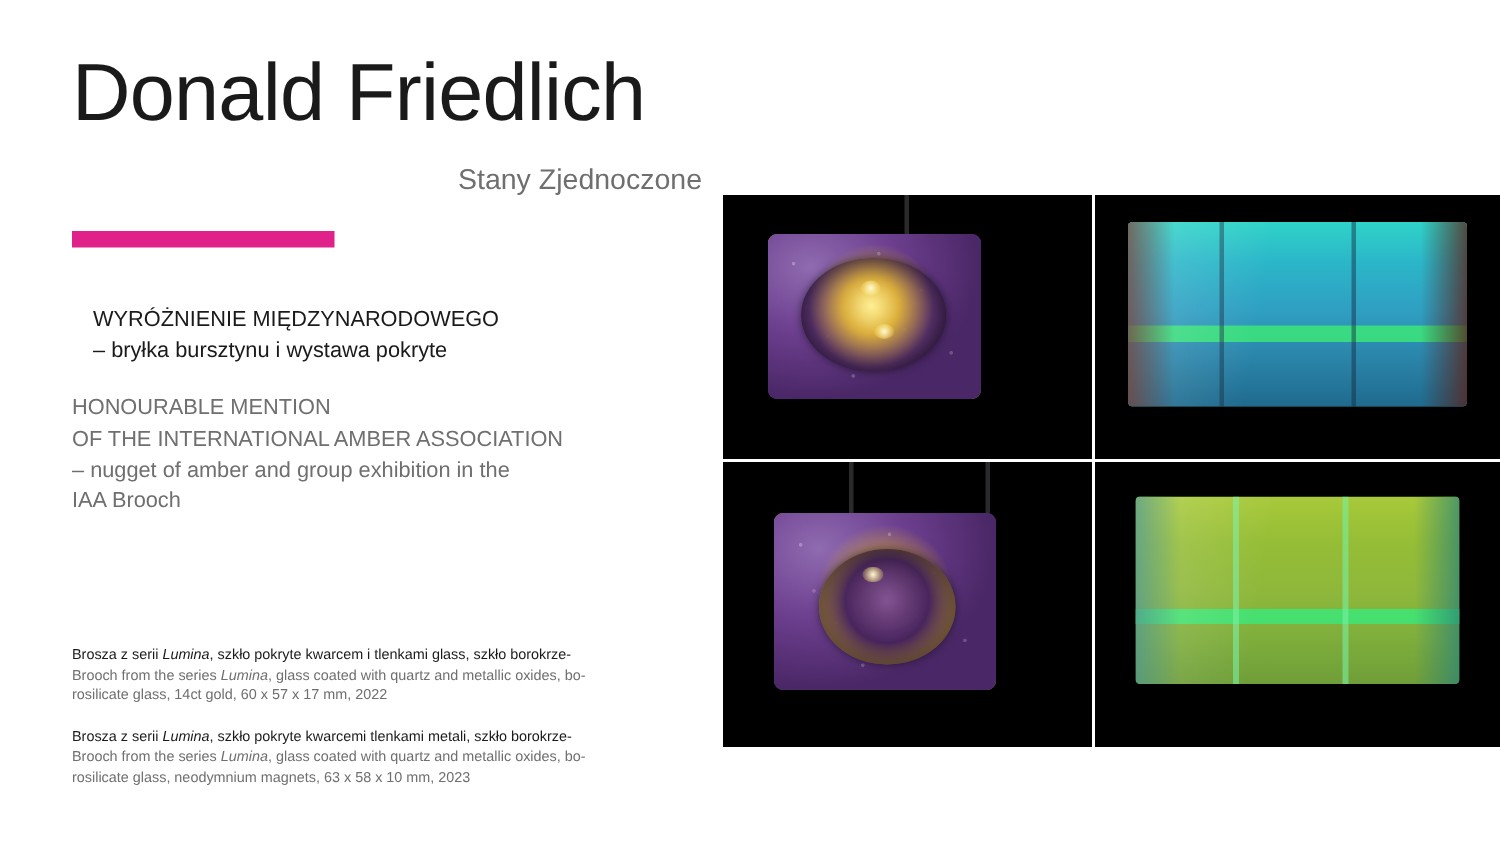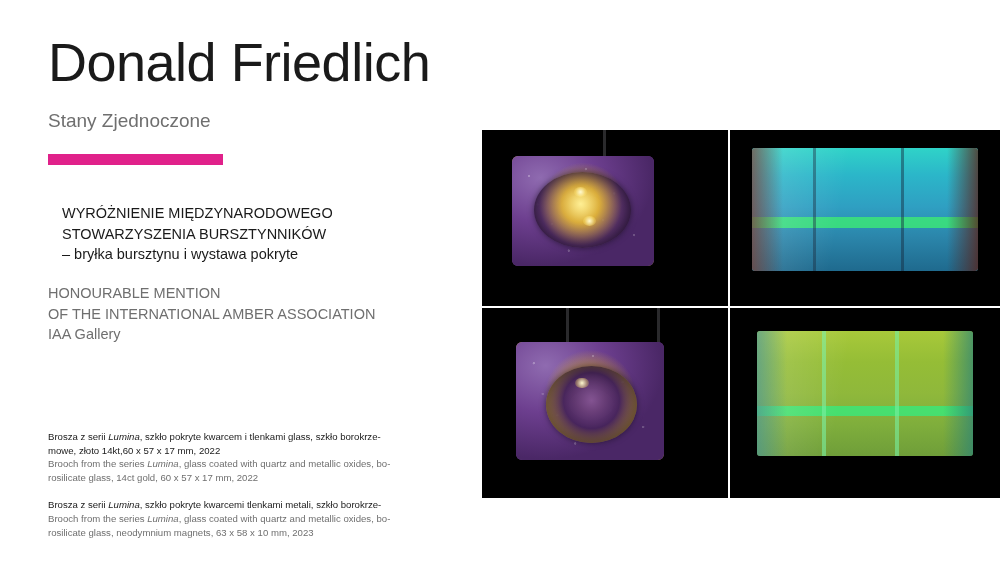--- a/index.html
+++ b/index.html
@@ -31,20 +31,21 @@
     color: #1a1a1a;
     line-height: 1.05;
     white-space: nowrap;
   }
   .country {
     margin-top: 16px;
     font-size: 19px;
     font-weight: 400;
     color: #6f6f6f;
     line-height: 1.45;
+    text-align: right;
   }
   .rule {
     margin-top: 20px;
     width: 175px;
     height: 11px;
     background: #e0218a;
   }
 
   .award-block {
     margin-top: 38px;
@@ -215,37 +216,36 @@
   <div class="left">
     <div class="artist-name">Donald Friedlich</div>
     <div class="country">
       <div>Stany Zjednoczone</div>
     </div>
     <div class="rule"></div>
 
     <div class="award-block">
       <div class="award-pl">
         <div>WYRÓŻNIENIE MIĘDZYNARODOWEGO</div>
-        <div>STOWARZYSZENIA BURSZTYNNIKÓW</div>
         <div>– bryłka bursztynu i wystawa pokryte</div>
       </div>
       <div class="award-en">
         <div>HONOURABLE MENTION</div>
         <div>OF THE INTERNATIONAL AMBER ASSOCIATION</div>
-        <div>IAA Gallery</div>
+        <div>– nugget of amber and group exhibition in the</div>
+        <div>IAA Brooch</div>
       </div>
     </div>
   </div>
 
   <div class="captions">
 
     <div class="caption">
       <div class="cap-pl">
         <span>Brosza z serii </span><em>Lumina</em><span>, szkło pokryte kwarcem i tlenkami glass, szkło borokrze-</span>
-        <div>mowe, złoto 14kt,60 x 57 x 17 mm, 2022</div>
       </div>
       <div class="cap-en">
         <span>Brooch from the series </span><em>Lumina</em><span>, glass coated with quartz and metallic oxides, bo-</span>
         <div>rosilicate glass, 14ct gold, 60 x 57 x 17 mm, 2022</div>
       </div>
     </div>
 
     <div class="caption">
       <div class="cap-pl">
         <span>Brosza z serii </span><em>Lumina</em><span>, szkło pokryte kwarcemi tlenkami metali, szkło borokrze-</span>

